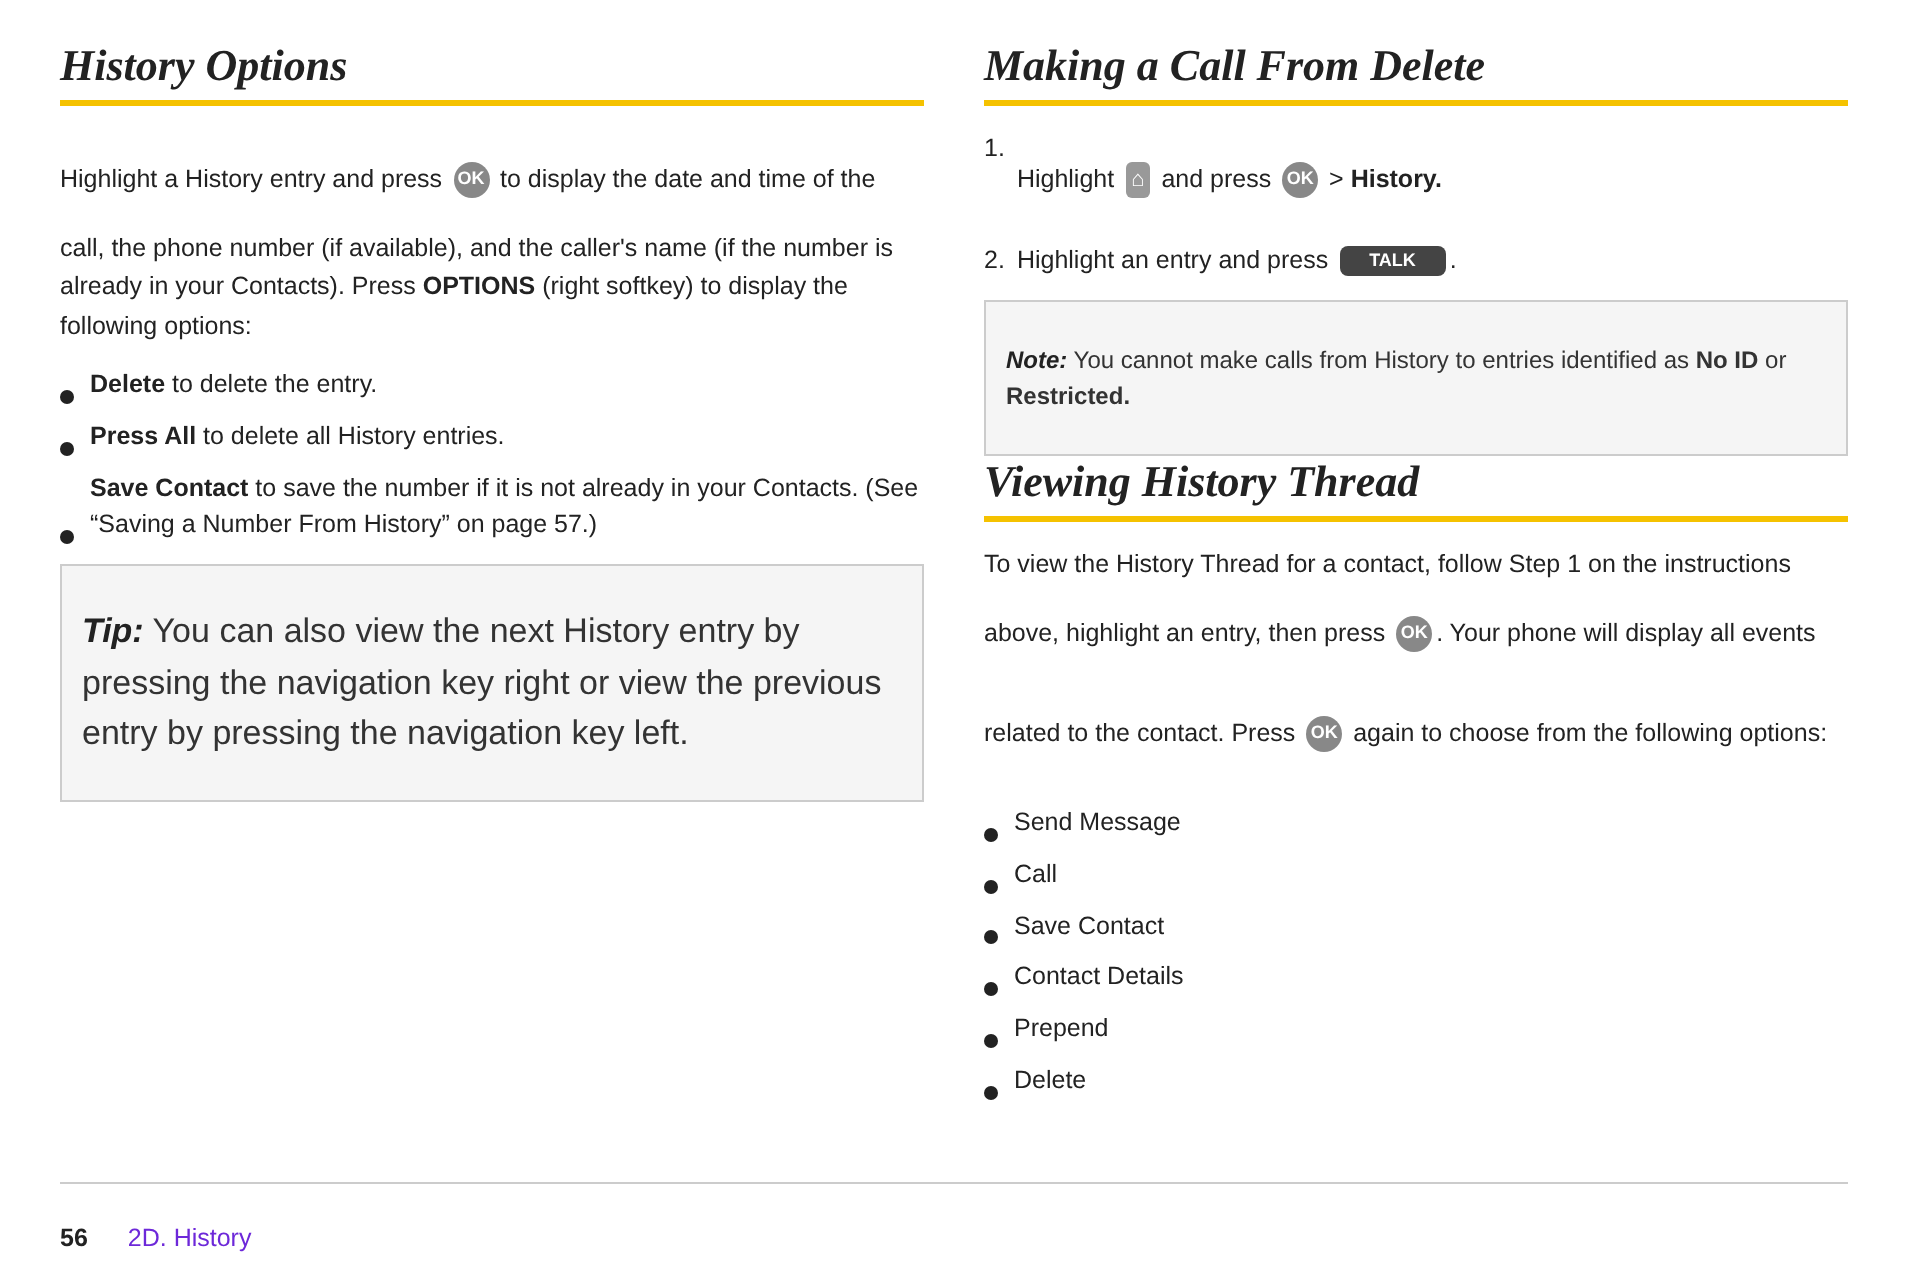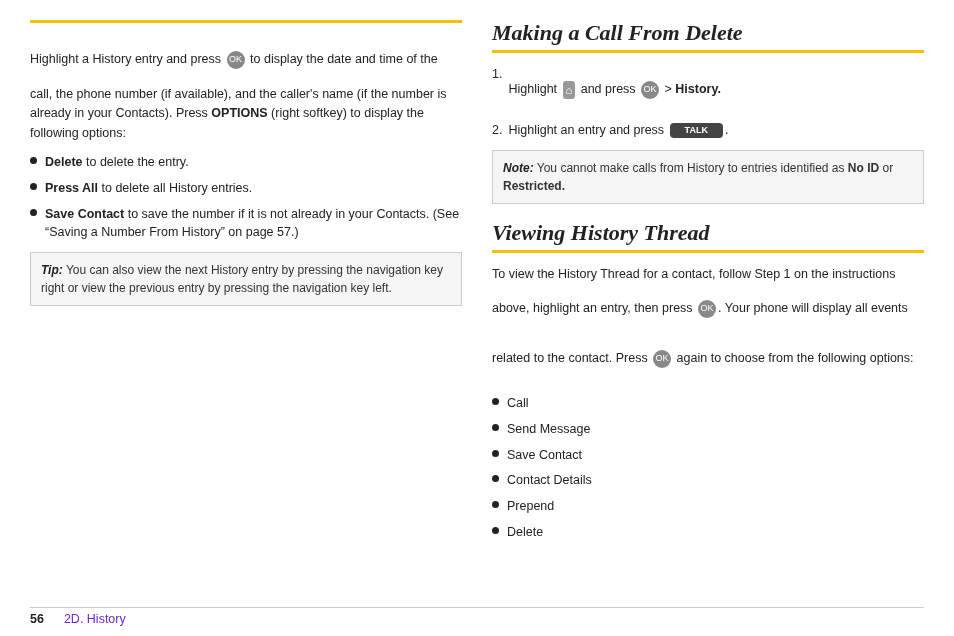--- a/index.html
+++ b/index.html
@@ -61,21 +61,21 @@
 
     
     .bullet-list {
       list-style: none;
       padding: 0;
       margin-bottom: 10px;
     }
 
     .bullet-list li {
       display: flex;
-      align-items: flex-start;
+      align-items: flex-end;
       margin-bottom: 7px;
       font-size: 12.5px;
       line-height: 1.5;
     }
 
     .bullet-dot {
       width: 7px;
       height: 7px;
       background: #222;
       border-radius: 50%;
@@ -85,40 +85,39 @@
     }
 
     .bullet-list li .item-text {
       flex: 1;
     }
 
     
     .tip-box {
       background: #f5f5f5;
       border: 1px solid #ccc;
-      padding: 8px 10px;
+      padding: 20px 10px;
+      font-size: 17px;
+      line-height: 1.5;
+      color: #333;
+    }
+
+    .tip-box .label-tip {
+      font-style: italic;
+      font-weight: bold;
+      color: #222;
+    }
+
+    .note-box {
+      background: #f5f5f5;
+      border: 1px solid #ccc;
+      padding: 20px 10px;
       font-size: 12px;
       line-height: 1.5;
       color: #333;
-    }
-
-    .tip-box .label-tip {
-      font-style: italic;
-      font-weight: bold;
-      color: #222;
-    }
-
-    .note-box {
-      background: #f5f5f5;
-      border: 1px solid #ccc;
-      padding: 8px 10px;
-      font-size: 12px;
-      line-height: 1.5;
-      color: #333;
-      margin-bottom: 16px;
     }
 
     .note-box .label-note {
       font-style: italic;
       font-weight: bold;
       color: #222;
     }
 
     
     .numbered-list {
@@ -141,21 +140,21 @@
     }
 
     .btn-icon-round {
       display: inline-flex;
       align-items: center;
       justify-content: center;
       background: #888;
       border-radius: 50%;
       color: #fff;
       font-size: 9px;
-      font-weight: normal;
+      font-weight: bold;
       width: 18px;
       height: 18px;
       margin: 16px 2px;
       vertical-align: middle;
     }
 
     .btn-talk {
       display: inline-flex;
       align-items: center;
       justify-content: center;
@@ -166,21 +165,21 @@
       font-weight: bold;
       padding: 1px 15px;
       margin: 0 2px;
       vertical-align: middle;
     }
 
     
     .footer {
       display: flex;
       align-items: center;
-      padding-top: 4px;
+      padding-top: 20px;
       border-top: 1px solid #ccc;
       font-size: 12.5px;
       color: #555;
       margin-top: auto;
     }
 
     .footer-page {
       font-weight: bold;
       margin-right: 20px;
       color: #222;
@@ -204,20 +203,21 @@
       margin: 0 2px;
     }
   </style>
 </head>
 <body>
 
 <div class="page">
   <div class="columns">
 
     <div class="column">
+      <div class="section-title">History Options</div>
       <div class="yellow-rule"></div>
 
       <p class="body-text">
         <span>Highlight a History entry and press</span>
         <span class="btn-icon-round">OK</span>
         <span>to display the date and time of the call, the phone number (if available), and the caller's name (if the number is already in your Contacts). Press</span>
         <strong>OPTIONS</strong>
         <span>(right softkey) to display the following options:</span>
       </p>
 
@@ -269,25 +269,25 @@
       <div class="section-title">Viewing History Thread</div>
       <div class="yellow-rule"></div>
 
       <p class="body-text">
         To view the History Thread for a contact, follow Step 1 on the instructions above, highlight an entry, then press <span class="btn-icon-round">OK</span>. Your phone will display all events related to the contact. Press <span class="btn-icon-round">OK</span> again to choose from the following options:
       </p>
 
       <ul class="bullet-list">
         <li>
           <span class="bullet-dot"></span>
+          <span class="item-text">Send Message</span>
+        </li>
+        <li>
+          <span class="bullet-dot"></span>
           <span class="item-text">Call</span>
-        </li>
-        <li>
-          <span class="bullet-dot"></span>
-          <span class="item-text">Send Message</span>
         </li>
         <li>
           <span class="bullet-dot"></span>
           <span class="item-text">Save Contact</span>
         </li>
         <li>
           <span class="bullet-dot"></span>
           <span class="item-text">Contact Details</span>
         </li>
         <li>

